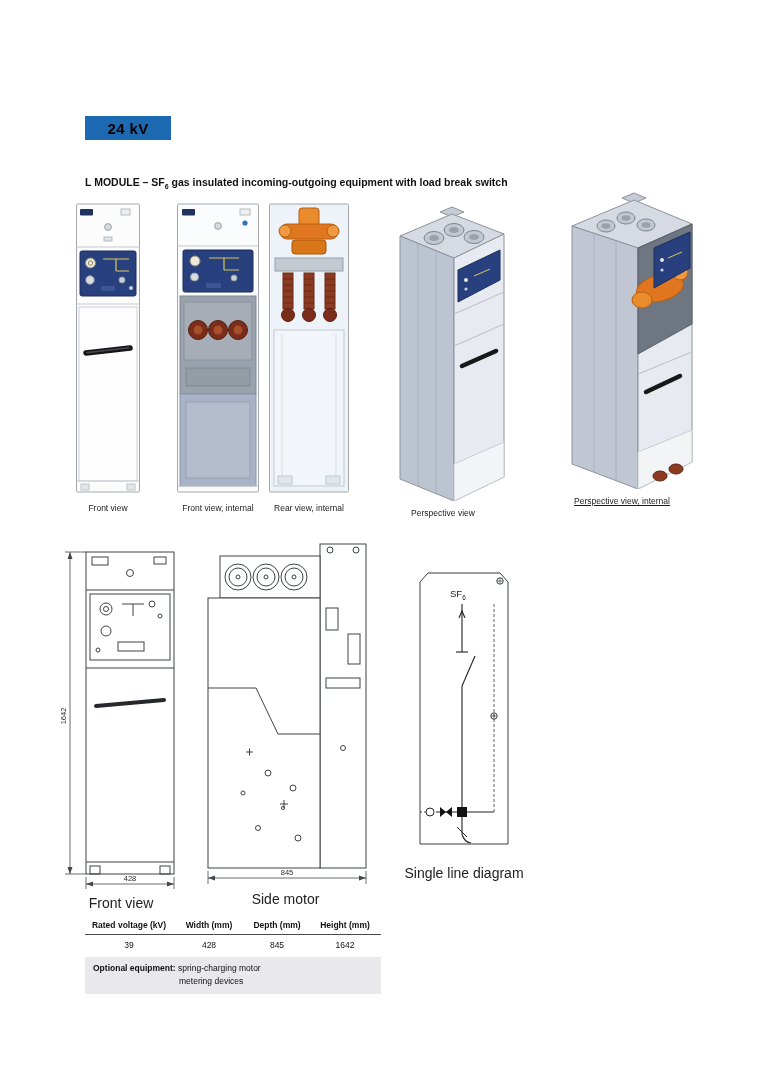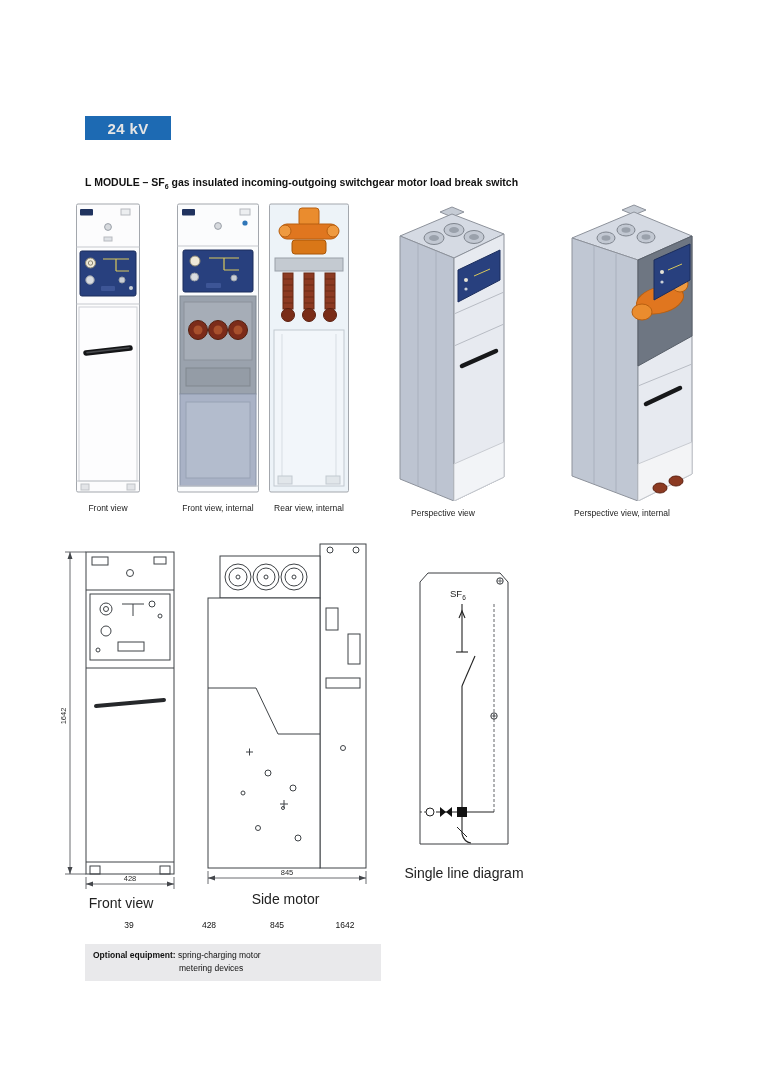--- a/index.html
+++ b/index.html
@@ -3,51 +3,51 @@
 <meta charset="utf-8">
 <style>
   * { margin:0; padding:0; box-sizing:border-box; }
   body { background:#ffffff; font-family:"Liberation Sans", sans-serif; }
   .page {
     position:relative; width:764px; height:1080px; background:#ffffff;
     color:#1a1a1a; overflow:hidden; margin:0 auto;
   }
   .badge {
     position:absolute; left:85px; top:116px; width:86px; height:24px;
-    background:#1d6ab3; color:#e5e5e5; font-size:15px; font-weight:bold;
+    background:#1d6ab3; color:#000000; font-size:15px; font-weight:bold;
     display:flex; align-items:center; justify-content:center; letter-spacing:.4px;
   }
   .module-title {
     position:absolute; left:85px; top:176px; font-size:10.5px; font-weight:bold; color:#111;
     white-space:nowrap;
   }
   .module-title sub { font-size:7px; }
   figure.pv { position:absolute; display:flex; flex-direction:column; align-items:center; }
   figure.pv figcaption { margin-top:7px; font-size:8.5px; color:#222; white-space:nowrap; }
   figure.tech { position:absolute; display:flex; flex-direction:column; align-items:center; }
   figure.tech figcaption { margin-top:3px; font-size:14px; color:#222; white-space:nowrap; }
   .dimtext { font-size:7.5px; fill:#2a2a2a; font-family:"Liberation Sans", sans-serif; }
   .sldtext { fill:#222; font-family:"Liberation Sans", sans-serif; }
   .spec-table { position:absolute; left:85px; top:915px; width:296px; font-size:8.5px; color:#111; }
   .trow { display:grid; grid-template-columns:88px 72px 64px 72px; }
   .trow.head { font-weight:bold; border-bottom:1px solid #4a4a4a; }
   .trow > div { text-align:center; padding:5px 2px 4px 2px; }
-  .opt-band { background:#e9e9eb; padding:5px 8px 6px 8px; margin-top:10px; line-height:1.55; }
+  .opt-band { background:#e9e9eb; padding:5px 8px 6px 8px; margin-top:3px; line-height:1.55; }
   .opt-band .lbl { font-weight:bold; }
   .opt-band .line2 { margin-left:86px; }
   svg { display:block; }
 </style>
 </head>
 <body>
 
 <div class="page">
 
   <div class="badge">24 kV</div>
 
-  <h2 class="module-title"><span>L MODULE – SF</span><sub>6</sub><span> gas insulated incoming-outgoing switchgear motor load break switch</span></h2>
+  <h2 class="module-title"><span>L MODULE – SF</span><sub>6</sub><span> gas insulated incoming-outgoing equipment with load break switch</span></h2>
 
   <figure class="pv" style="left:75px; top:200px; width:66px;">
     <svg width="66" height="296" viewBox="0 0 66 296">
       <rect x="1.5" y="4" width="63" height="288" rx="1.5" fill="#fcfcfd" stroke="#a3a7ad"></rect>
       <rect x="5" y="9" width="13" height="6.5" rx="1" fill="#20335f"></rect>
       <rect x="46" y="9" width="9" height="6" fill="#eceef0" stroke="#b7bac0"></rect>
       <circle cx="33" cy="27" r="3.4" fill="#d7dade" stroke="#9aa0a8"></circle>
       <rect x="29" y="37" width="8" height="4" fill="#dfe2e6" stroke="#b7bac0"></rect>
       <line x1="1.5" y1="47" x2="64.5" y2="47" stroke="#c6c9ce"></line>
       <g>
@@ -165,21 +165,21 @@
         <path d="M100 80 l16 -7" stroke="#d9c85c" stroke-width="1"></path>
       </g>
       <line x1="80" y1="118" x2="130" y2="96" stroke="#b8bcc4"></line>
       <line x1="80" y1="150" x2="130" y2="128" stroke="#b8bcc4"></line>
       <path d="M88 170 L122 155" stroke="#17181a" stroke-width="4.5" stroke-linecap="round"></path>
       <path d="M80 268 L130 246 L130 281 L80 305 Z" fill="#f2f4f7" stroke="#c9ccd2"></path>
     </svg>
     <figcaption>Perspective view</figcaption>
   </figure>
 
-  <figure class="pv" style="left:542px; top:196px; width:160px;">
+  <figure class="pv" style="left:542px; top:184px; width:160px;text-decoration:underline;">
     <svg width="160" height="305" viewBox="0 0 160 305">
       <path d="M80 14 L92 9 L104 14 L92 19 Z" fill="#c6ccd5" stroke="#8d929b"></path>
       <path d="M30 42 L92 16 L150 40 L96 64 Z" fill="#d5dae3" stroke="#8d929b"></path>
       <g>
         <ellipse cx="64" cy="42" rx="9" ry="6" fill="#c2c8d2" stroke="#7e848d"></ellipse>
           <ellipse cx="64" cy="42" rx="4.5" ry="2.8" fill="#9aa1ab"></ellipse>
         <ellipse cx="84" cy="34" rx="9" ry="6" fill="#c2c8d2" stroke="#7e848d"></ellipse>
           <ellipse cx="84" cy="34" rx="4.5" ry="2.8" fill="#9aa1ab"></ellipse>
         <ellipse cx="104" cy="41" rx="9" ry="6" fill="#c2c8d2" stroke="#7e848d"></ellipse>
           <ellipse cx="104" cy="41" rx="4.5" ry="2.8" fill="#9aa1ab"></ellipse>
@@ -330,20 +330,26 @@
         <path d="M28 241 L34 246 L28 251 Z" fill="#111"></path>
         <path d="M40 241 L34 246 L40 251 Z" fill="#111"></path>
         <circle cx="18" cy="246" r="4" fill="none" stroke="#222"></circle>
         <line x1="8" y1="246" x2="14" y2="246" stroke="#222" stroke-width="0.8" stroke-dasharray="2,2"></line>
       </g>
     </svg>
     <figcaption>Single line diagram</figcaption>
   </figure>
 
   <div class="spec-table">
+    <div class="trow head">
+      <div>Rated voltage (kV)</div>
+      <div>Width (mm)</div>
+      <div>Depth (mm)</div>
+      <div>Height (mm)</div>
+    </div>
     <div class="trow">
       <div>39</div>
       <div>428</div>
       <div>845</div>
       <div>1642</div>
     </div>
     <div class="opt-band">
       <div><span class="lbl">Optional equipment:</span> <span>spring-charging motor</span></div>
       <div class="line2">metering devices</div>
     </div>

